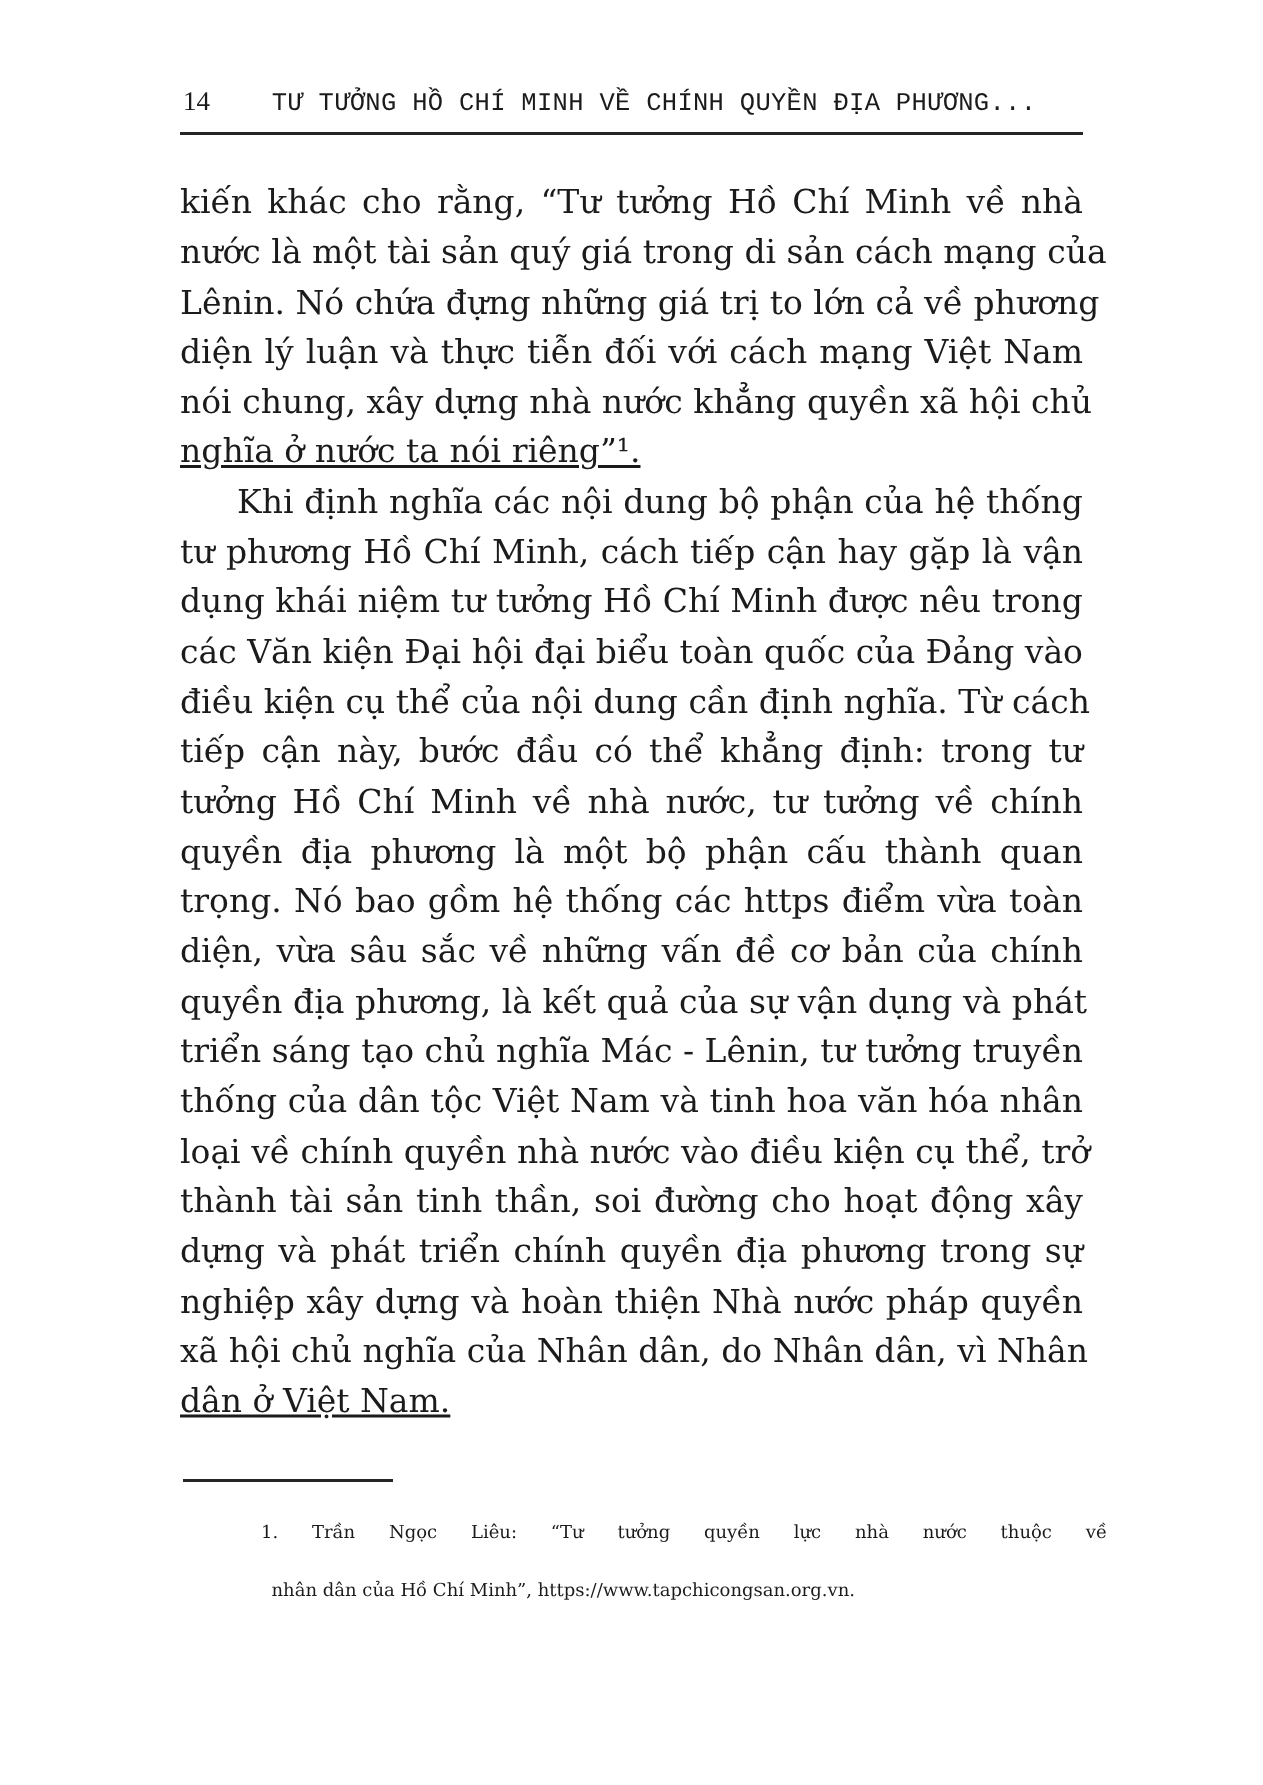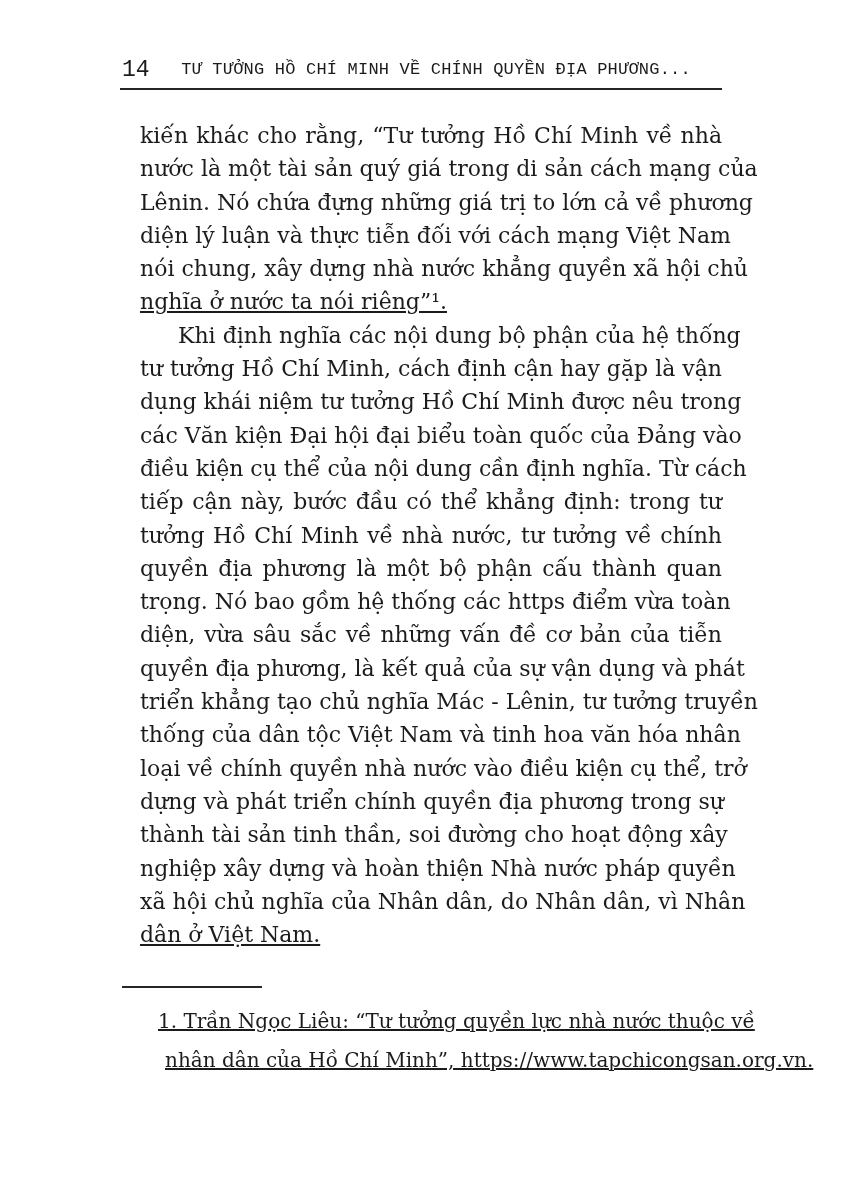--- a/index.html
+++ b/index.html
@@ -22,22 +22,22 @@
     position: absolute;
     left: 120px;
     width: 602px;
     top: 56px;
     height: 28px;
   }
   .page-number {
     position: absolute;
     left: 2px;
     top: 1px;
-    font-size: 23px;
-    font-family: Liberation Mono, monospace;
+    font-size: 18px;
+    font-family: Liberation Serif, serif;
   }
   .running-title {
     display: block;
     width: 100%;
     text-align: center;
     padding-left: 30px;
     box-sizing: border-box;
     font-family: Liberation Mono, monospace;
     font-size: 17px;
     letter-spacing: 0.2px;
@@ -59,45 +59,43 @@
     width: 602px;
     top: 119px;
     font-size: 22px;
   }
   .line {
     height: 33.3px;
     line-height: 33.3px;
     text-align: justify;
     text-align-last: justify;
     white-space: nowrap;
-    margin-left: 20px;
   }
   .line.last {
     text-align-last: left;
     text-decoration: underline;
   }
   .line.indent {
     text-indent: 38px;
   }
   
   .footnote-rule {
     position: absolute;
     left: 122px;
     width: 140px;
     top: 986px;
     height: 0;
     border-top: 2px solid #262626;
   }
   .footnote {
     position: absolute;
-    left: 120px;
+    left: 136px;
     width: 602px;
     top: 1002px;
-    font-size: 20px;
-    text-decoration: underline;
+    font-size: 12px;
   }
   .fn-line {
     height: 39px;
     line-height: 39px;
     text-align: justify;
     text-align-last: justify;
     white-space: nowrap;
   }
   .fn-line.last {
     text-align-last: left;
@@ -123,35 +121,35 @@
       <div>
         <div class="line">kiến khác cho rằng, “Tư tưởng Hồ Chí Minh về nhà</div>
         <div class="line">nước là một tài sản quý giá trong di sản cách mạng của</div>
         <div class="line">Lênin. Nó chứa đựng những giá trị to lớn cả về phương</div>
         <div class="line">diện lý luận và thực tiễn đối với cách mạng Việt Nam</div>
         <div class="line">nói chung, xây dựng nhà nước khẳng quyền xã hội chủ</div>
         <div class="line last">nghĩa ở nước ta nói riêng”¹.</div>
       </div>
       <div>
         <div class="line indent">Khi định nghĩa các nội dung bộ phận của hệ thống</div>
-        <div class="line">tư tưởng Hồ Chí Minh, cách định cận hay gặp là vận</div>
+        <div class="line">tư phương Hồ Chí Minh, cách tiếp cận hay gặp là vận</div>
         <div class="line">dụng khái niệm tư tưởng Hồ Chí Minh được nêu trong</div>
         <div class="line">các Văn kiện Đại hội đại biểu toàn quốc của Đảng vào</div>
         <div class="line">điều kiện cụ thể của nội dung cần định nghĩa. Từ cách</div>
         <div class="line">tiếp cận này, bước đầu có thể khẳng định: trong tư</div>
         <div class="line">tưởng Hồ Chí Minh về nhà nước, tư tưởng về chính</div>
         <div class="line">quyền địa phương là một bộ phận cấu thành quan</div>
         <div class="line">trọng. Nó bao gồm hệ thống các https điểm vừa toàn</div>
-        <div class="line">diện, vừa sâu sắc về những vấn đề cơ bản của tiễn</div>
+        <div class="line">diện, vừa sâu sắc về những vấn đề cơ bản của chính</div>
         <div class="line">quyền địa phương, là kết quả của sự vận dụng và phát</div>
-        <div class="line">triển khẳng tạo chủ nghĩa Mác - Lênin, tư tưởng truyền</div>
+        <div class="line">triển sáng tạo chủ nghĩa Mác - Lênin, tư tưởng truyền</div>
         <div class="line">thống của dân tộc Việt Nam và tinh hoa văn hóa nhân</div>
         <div class="line">loại về chính quyền nhà nước vào điều kiện cụ thể, trở</div>
+        <div class="line">thành tài sản tinh thần, soi đường cho hoạt động xây</div>
         <div class="line">dựng và phát triển chính quyền địa phương trong sự</div>
-        <div class="line">thành tài sản tinh thần, soi đường cho hoạt động xây</div>
         <div class="line">nghiệp xây dựng và hoàn thiện Nhà nước pháp quyền</div>
         <div class="line">xã hội chủ nghĩa của Nhân dân, do Nhân dân, vì Nhân</div>
         <div class="line last">dân ở Việt Nam.</div>
       </div>
     </div>
 
   <div class="footnote-rule"></div>
 
   <div class="footnote" id="footnote">
       <div class="fn-line indent">1. Trần Ngọc Liêu: “Tư tưởng quyền lực nhà nước thuộc về</div>

